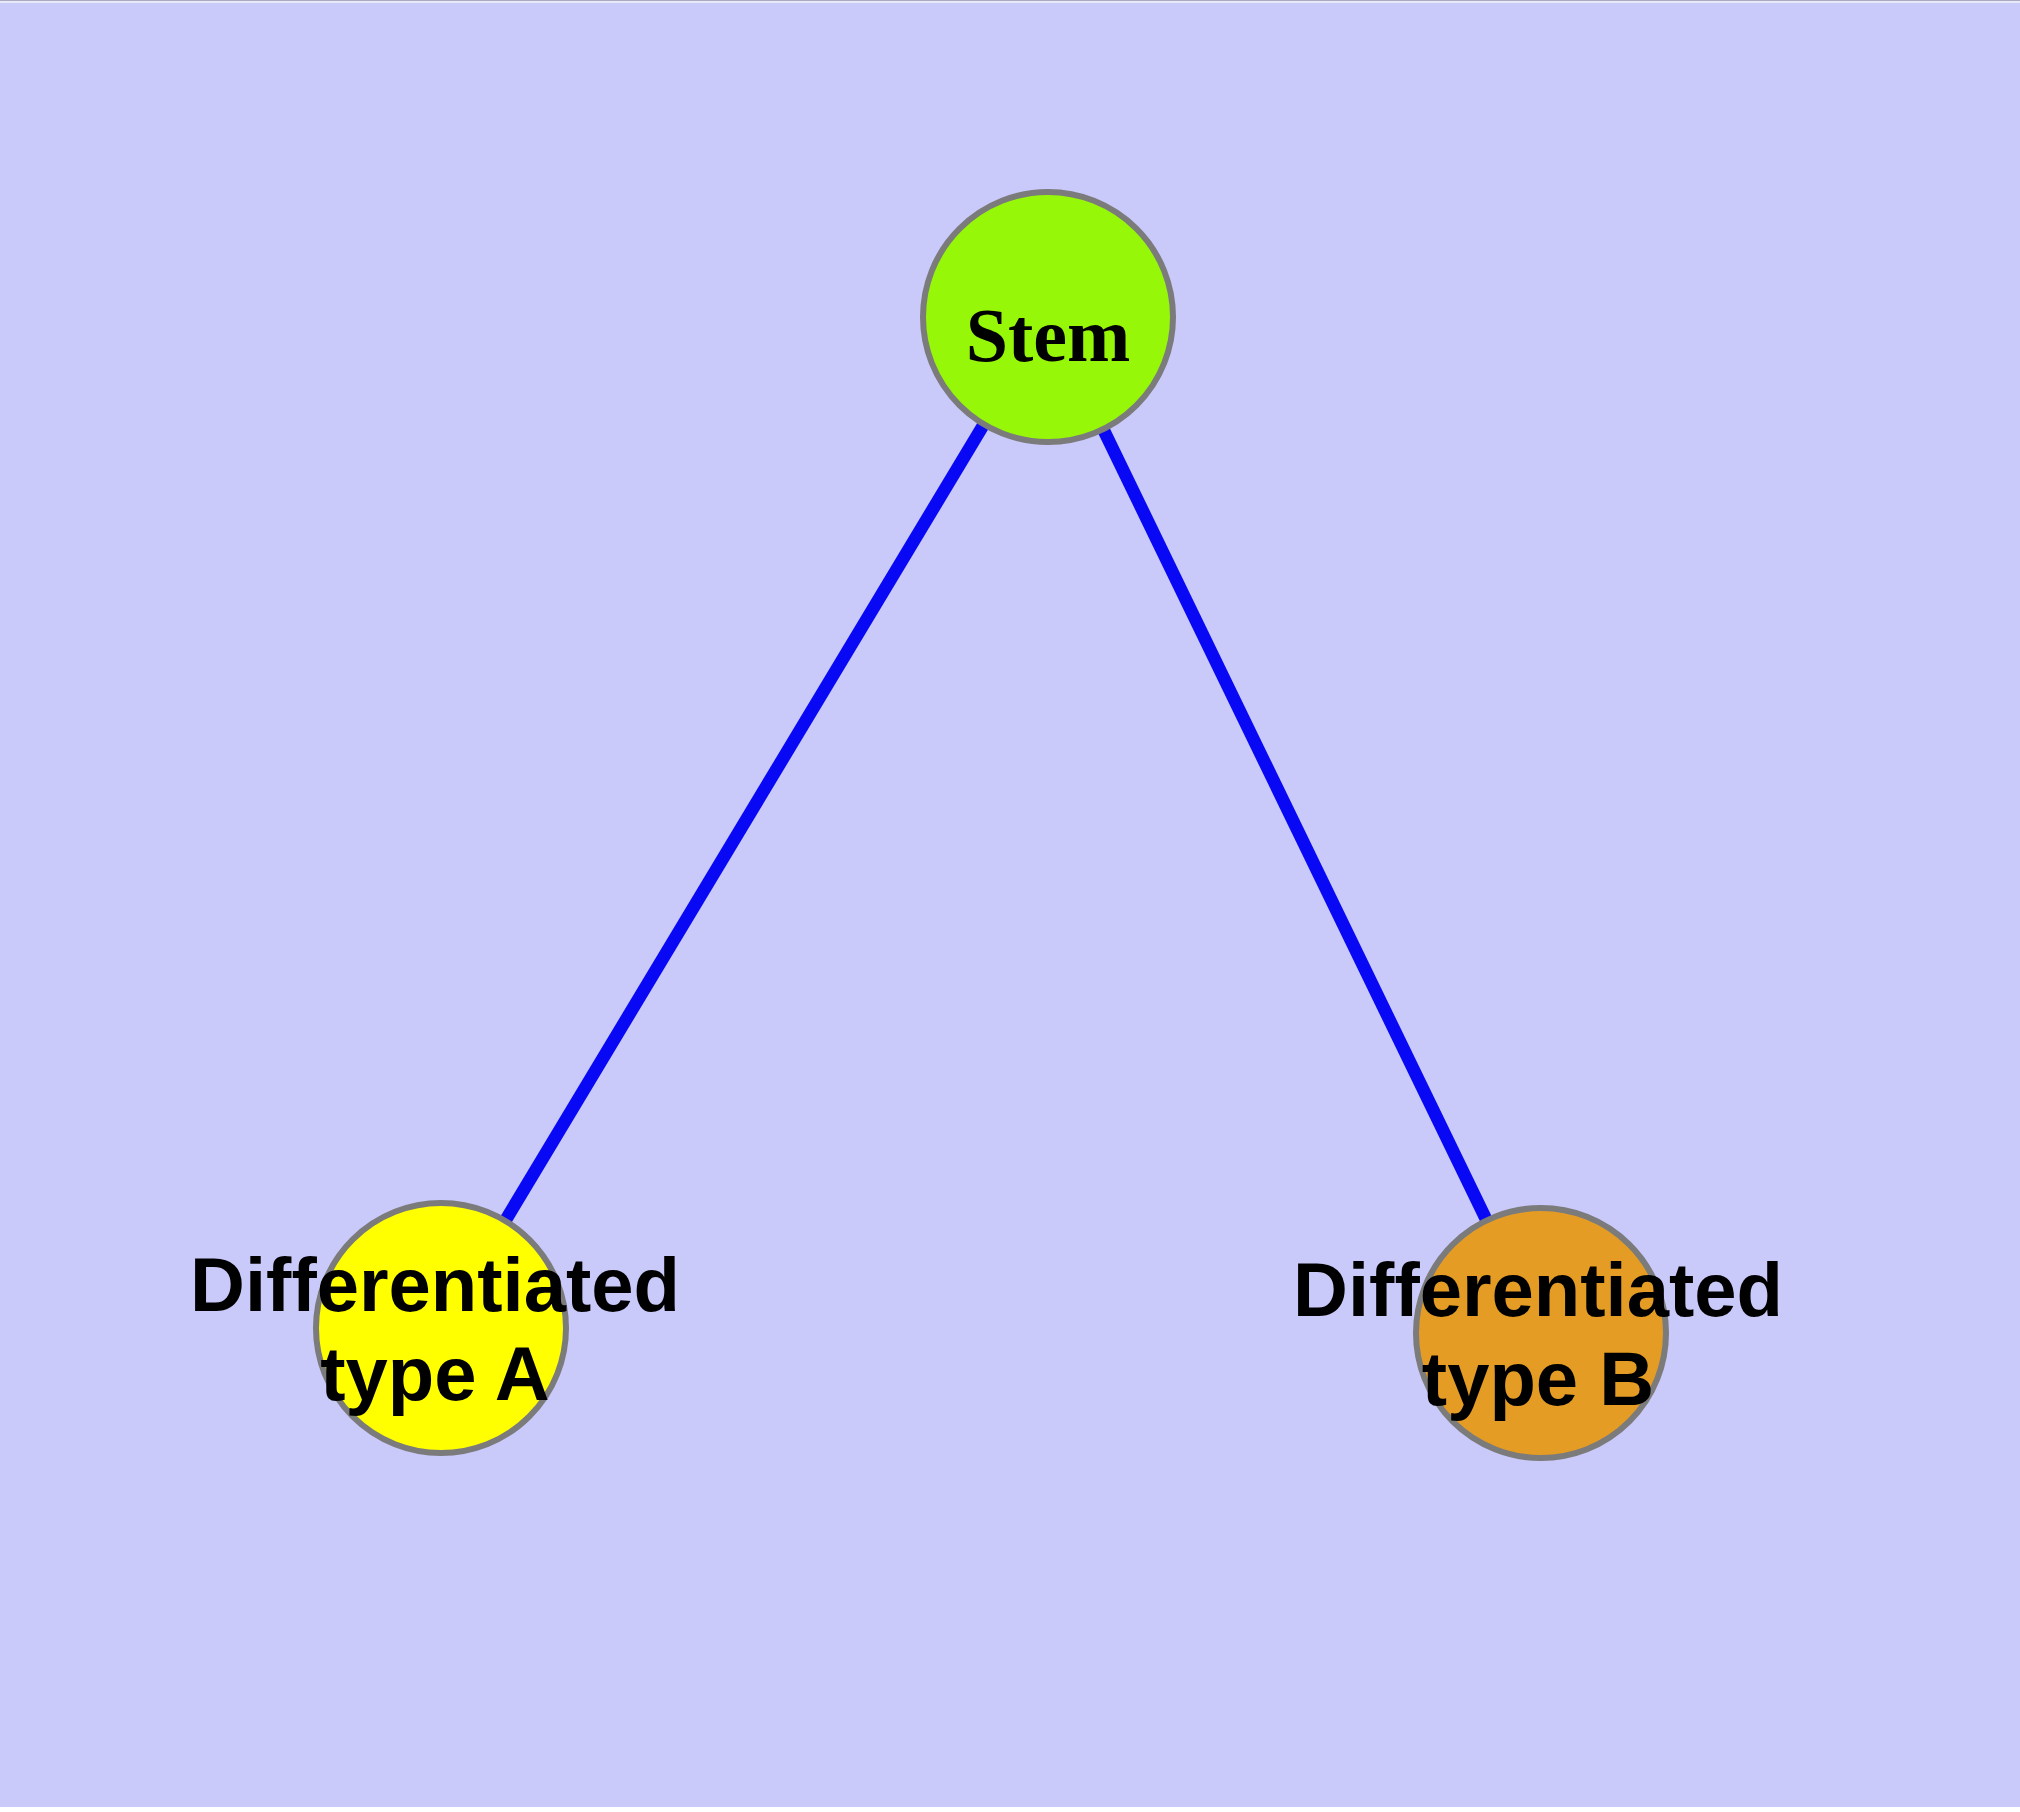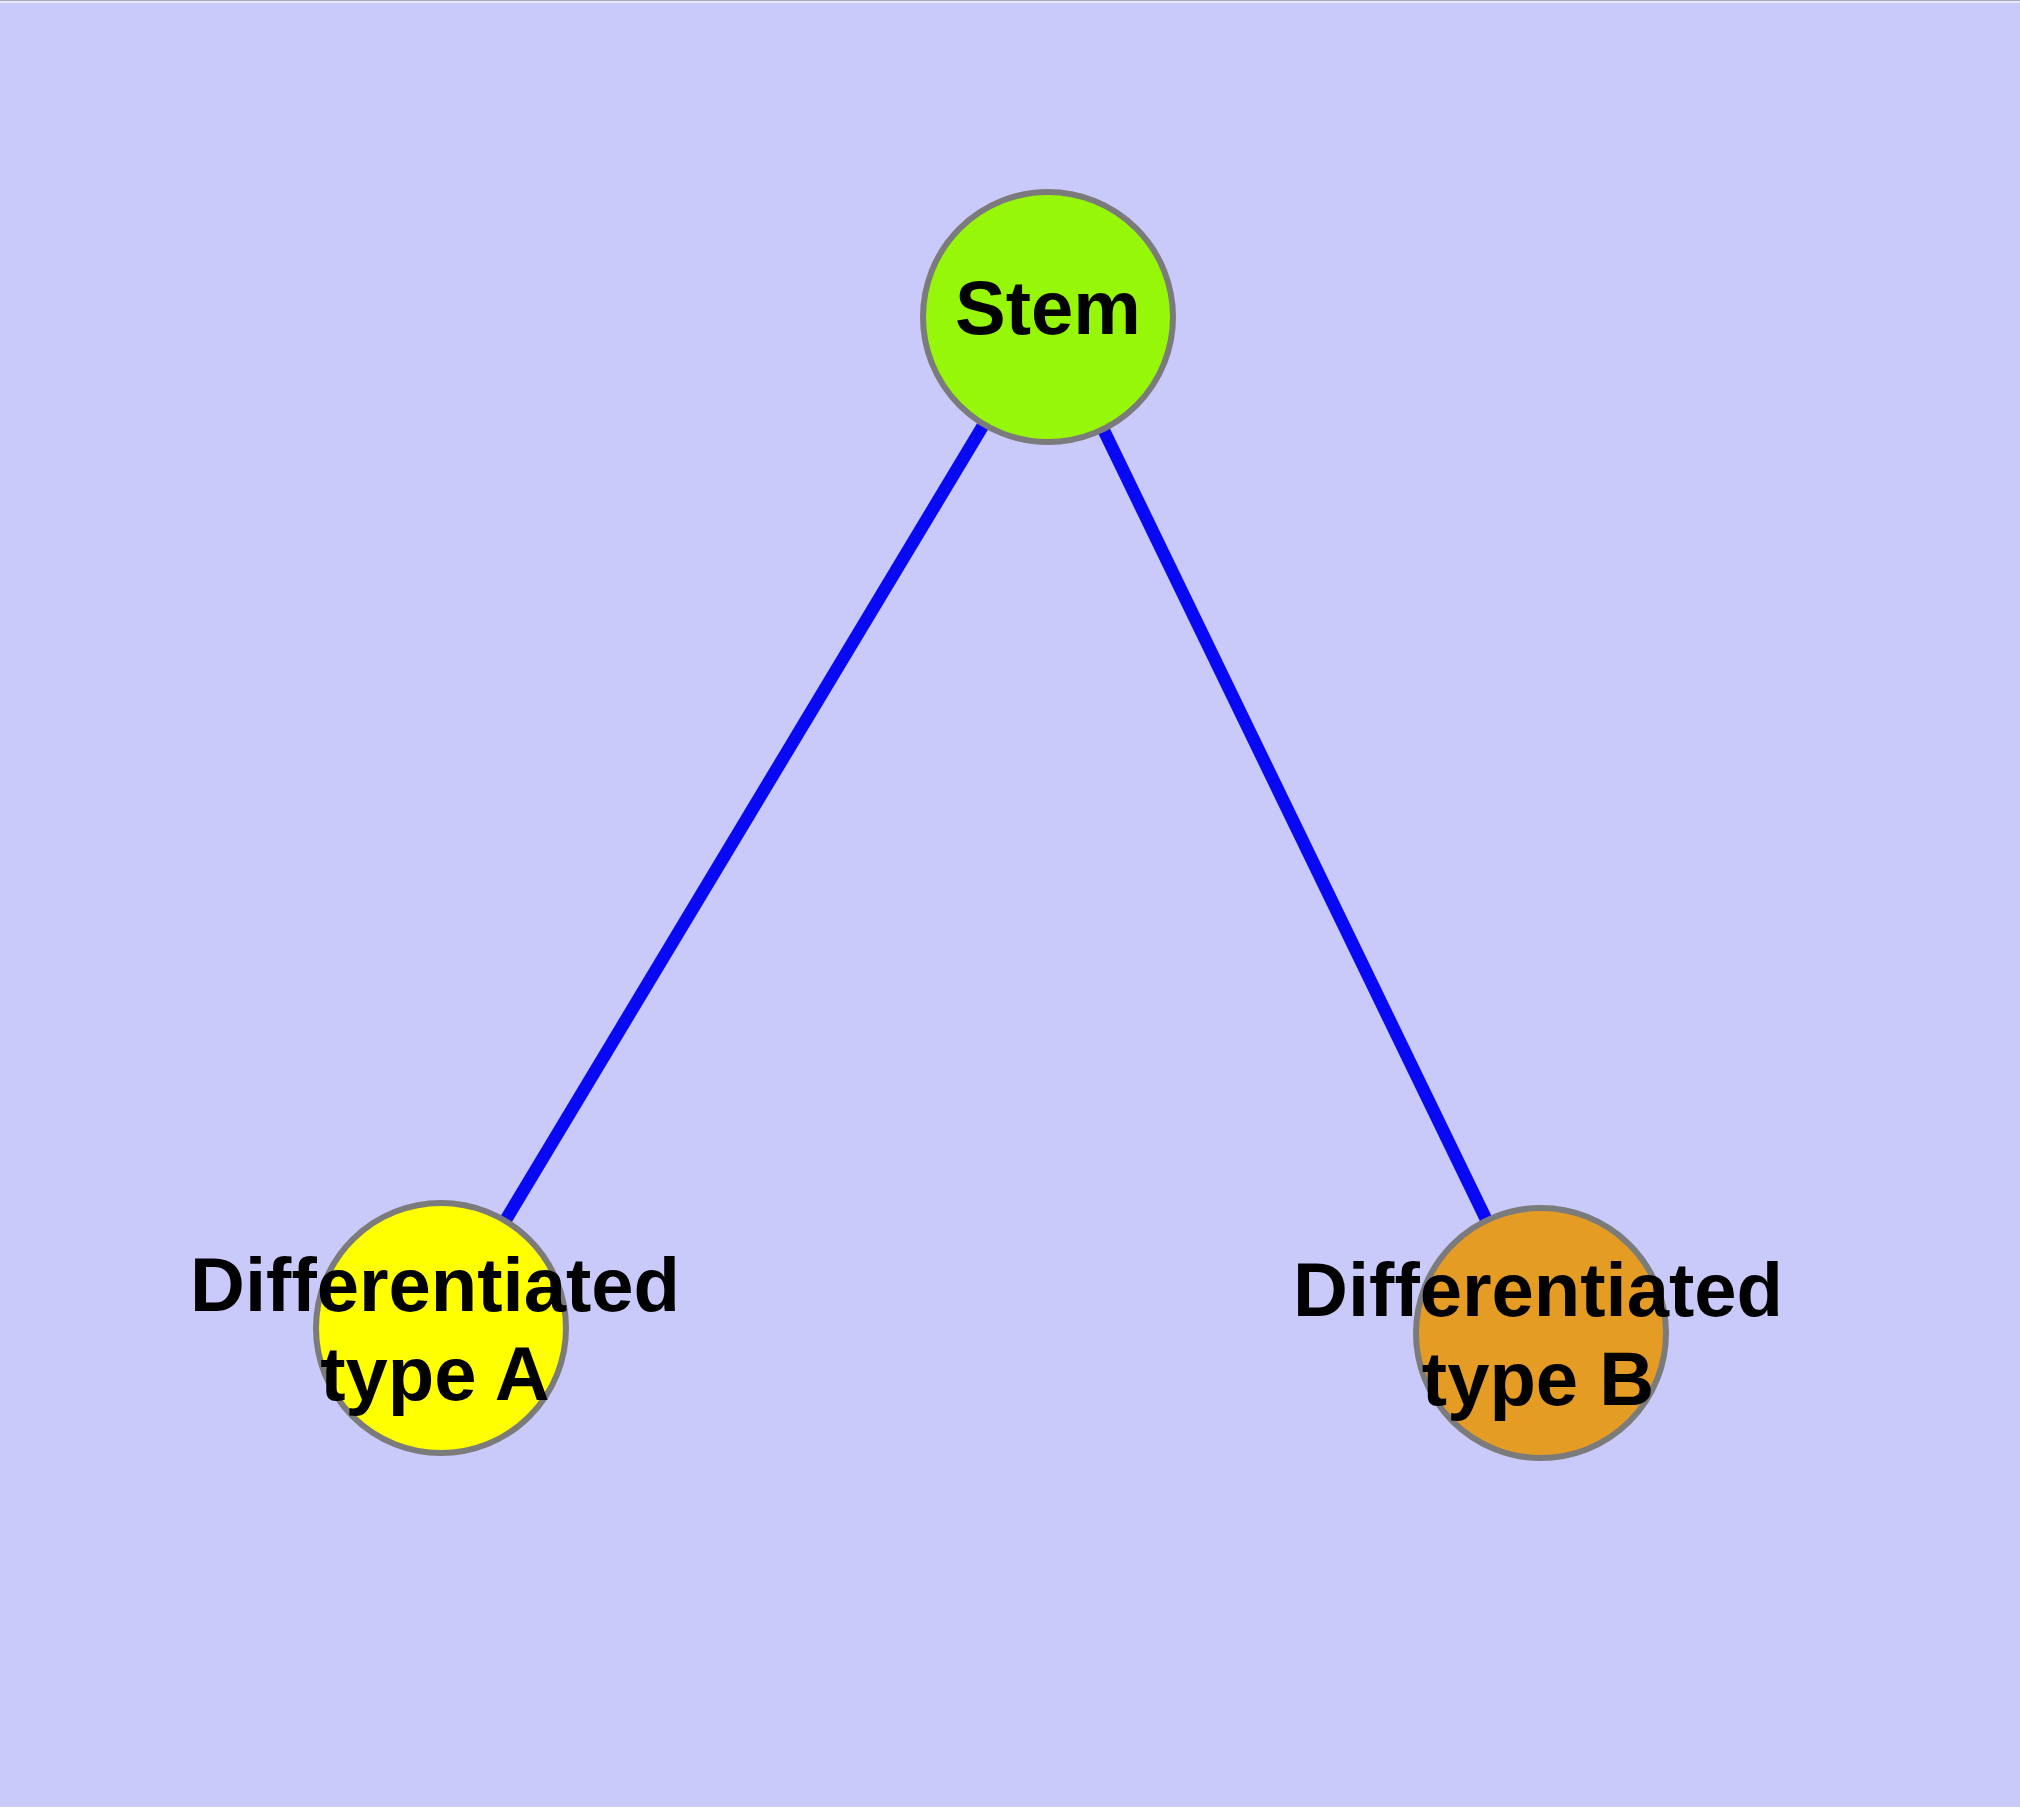--- a/index.html
+++ b/index.html
@@ -66,21 +66,21 @@
     position: absolute;
     transform: translate(-50%, -50%);
     color: #000000;
     font-weight: bold;
     font-size: 76px;
     line-height: 89px;
     text-align: center;
     white-space: pre-line;
     letter-spacing: 0;
   }
-  .label-stem   { left: 1048px; top: 304px;  }
+  .label-stem   { left: 1048px; top: 332px; font-family: Liberation Serif, serif;  }
   .label-type-a { left: 435px;  top: 1326px; }
   .label-type-b { left: 1538px; top: 1331px; }
 </style>
 </head>
 <body>
 
 <div class="stage">
 
   <div class="canvas" style="background-color: rgb(201, 201, 250);">
 

